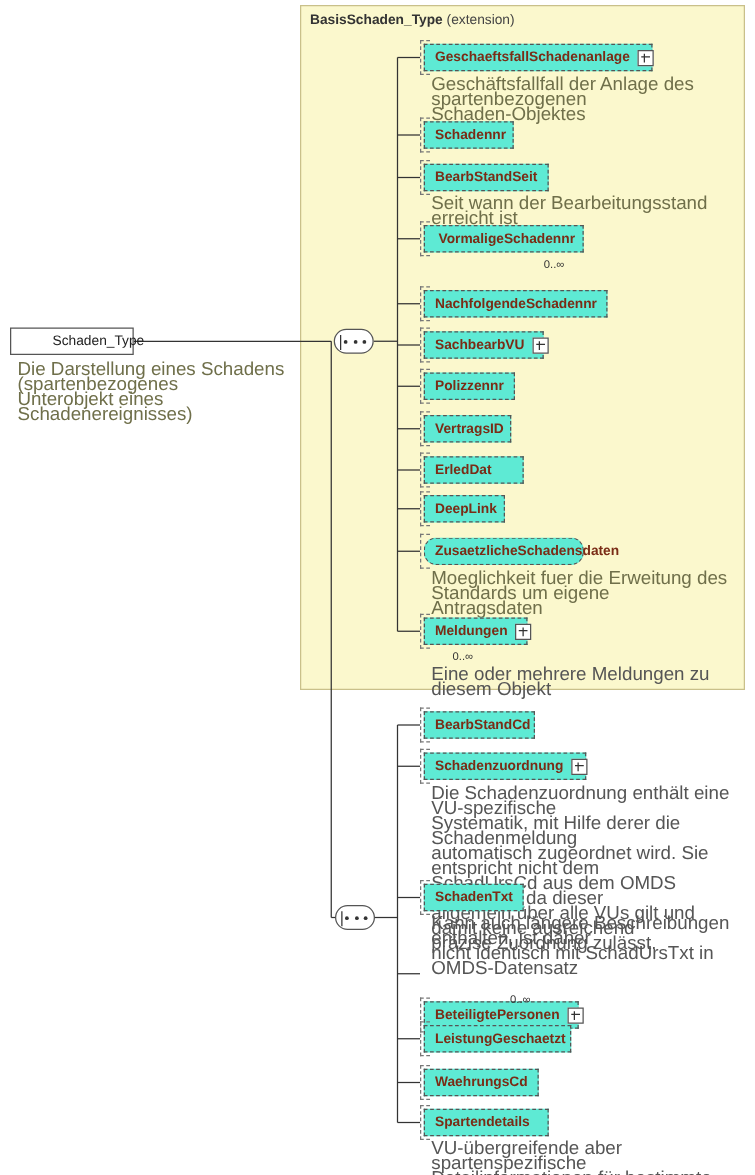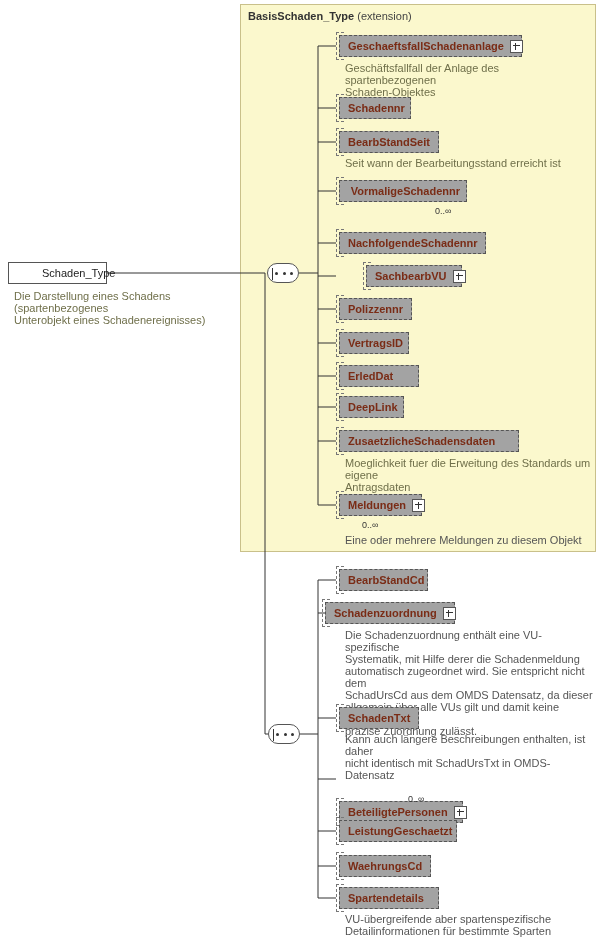--- a/index.html
+++ b/index.html
@@ -41,21 +41,21 @@
   }
   .ext-title b {
     color: #333;
     font-weight: bold;
   }
   
   .node {
     position: absolute;
     box-sizing: border-box;
     border: 1px dashed #555;
-    background: #a3a3a3;
+    background: #5eead4;
     height: 22px;
     display: flex;
     align-items: center;
     padding-left: 8px;
     padding-right: 6px;
     font-size: 11px;
     color: #6b2b1e;
     white-space: nowrap;
   }
   .node.solid {
@@ -101,21 +101,21 @@
     content: "";
     position: absolute;
     background: #333;
   }
   .plus::before { left: 2px; top: 4.5px; width: 7px; height: 1px; }
   .plus::after  { left: 4.5px; top: 2px; width: 1px; height: 7px; }
 
   
   .anno {
     position: absolute;
-    font-size: 11px;
+    font-size: 15px;
     line-height: 12px;
     color: #6f6f4a;
     white-space: pre-line;
   }
   .anno.gray { color: #555; }
   .occtext {
     position: absolute;
     font-size: 9px;
     color: #333;
   }
@@ -243,59 +243,59 @@
 
   <div class="node occ" style="left:339px; top:180px; width:128px;justify-content:flex-end;">
     <span class="lbl">VormaligeSchadennr</span>
   </div>
   <div class="occtext" style="left:435px; top:206px;">0..∞</div>
 
   <div class="node occ" style="left:339px; top:232px; width:147px;">
     <span class="lbl">NachfolgendeSchadennr</span>
   </div>
 
-  <div class="node occ" style="left:339px; top:265px; width:96px;margin-left:27px;">
+  <div class="node occ" style="left:339px; top:265px; width:96px;">
     <span class="lbl">SachbearbVU</span>
     <span class="plus"></span>
   </div>
 
   <div class="node occ" style="left:339px; top:298px; width:73px;">
     <span class="lbl">Polizzennr</span>
   </div>
 
   <div class="node occ" style="left:339px; top:332px; width:70px;">
     <span class="lbl">VertragsID</span>
   </div>
 
   <div class="node occ" style="left:339px; top:365px; width:80px;">
     <span class="lbl">ErledDat</span>
   </div>
 
   <div class="node occ" style="left:339px; top:396px; width:65px;">
     <span class="lbl">DeepLink</span>
   </div>
 
-  <div class="node occ" style="left:339px; top:430px; width:180px;">
+  <div class="node occ" style="left:339px; top:430px; width:128px;border-radius:10px;">
     <span class="lbl">ZusaetzlicheSchadensdaten</span>
   </div>
   <div class="anno" style="left:345px; top:457px; width:250px;">Moeglichkeit fuer die Erweitung des Standards um eigene
 Antragsdaten</div>
 
   <div class="node occ" style="left:339px; top:494px; width:83px;">
     <span class="lbl">Meldungen</span>
     <span class="plus"></span>
   </div>
   <div class="occtext" style="left:362px; top:520px;">0..∞</div>
   <div class="anno gray" style="left:345px; top:534px; width:250px;">Eine oder mehrere Meldungen zu diesem Objekt</div>
 
   <div class="node occ" style="left:339px; top:569px; width:89px;">
     <span class="lbl">BearbStandCd</span>
   </div>
 
-  <div class="node occ" style="left:325px; top:602px; width:130px;">
+  <div class="node occ" style="left:339px; top:602px; width:130px;">
     <span class="lbl">Schadenzuordnung</span>
     <span class="plus"></span>
   </div>
   <div class="anno gray" style="left:345px; top:629px; width:250px;">Die Schadenzuordnung enthält eine VU-spezifische
 Systematik, mit Hilfe derer die Schadenmeldung
 automatisch zugeordnet wird. Sie entspricht nicht dem
 SchadUrsCd aus dem OMDS Datensatz, da dieser
 allgemein über alle VUs gilt und damit keine ausreichend
 präzise  Zuordnung zulässt.</div>
 

